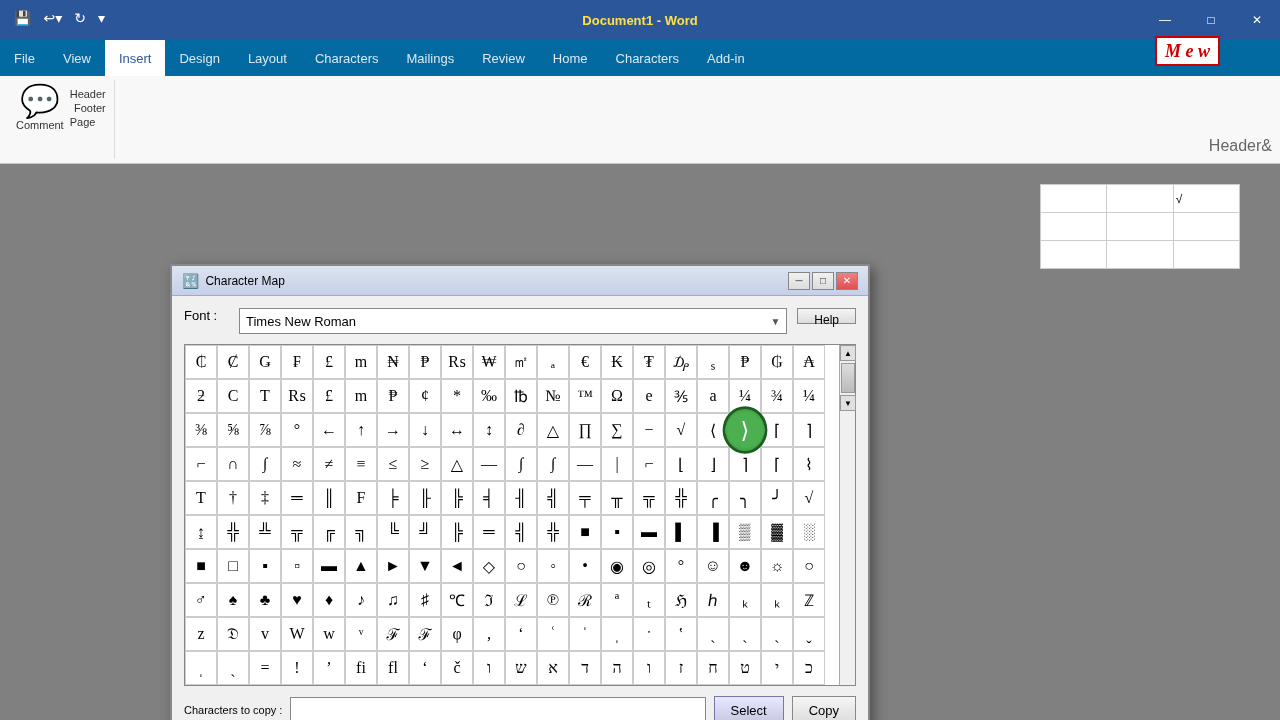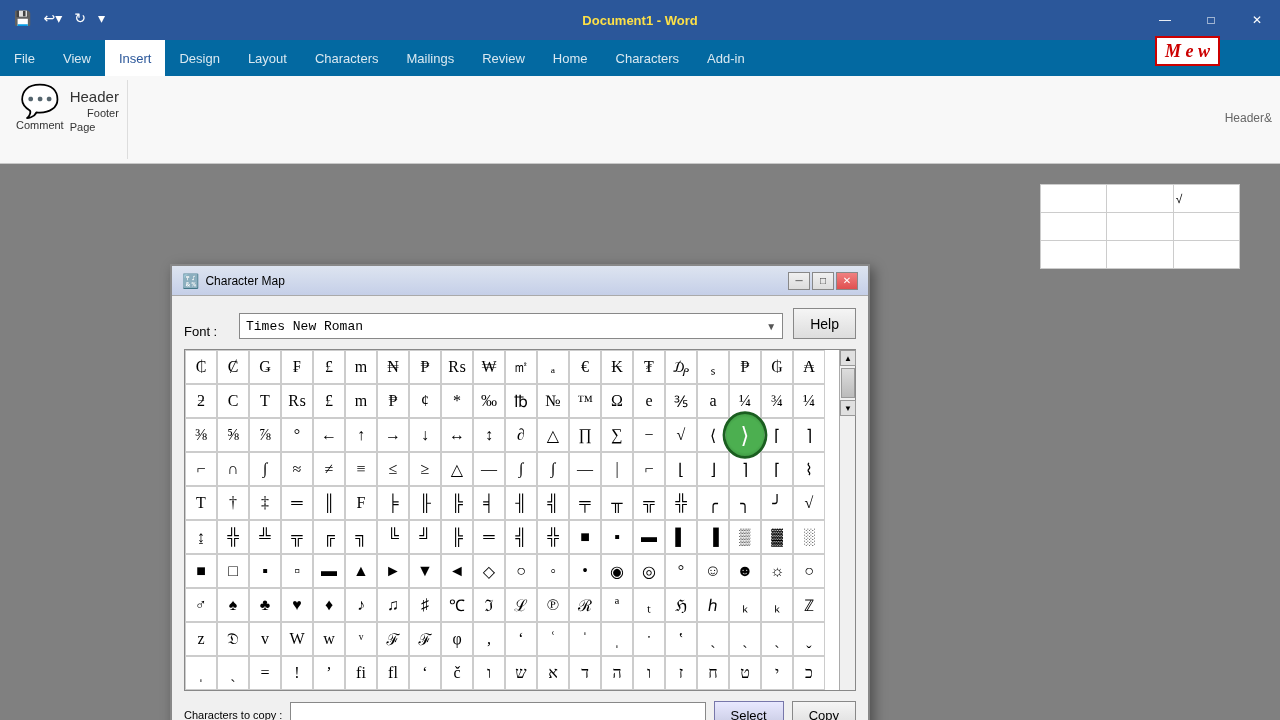--- a/index.html
+++ b/index.html
@@ -160,21 +160,21 @@
       color: white;
     }
 
     .dialog-body {
       padding: 12px;
     }
 
     
     .font-row {
       display: flex;
-      align-items: flex-end;
+      align-items: flex-start;
       margin-bottom: 10px;
       gap: 10px;
     }
     .font-label {
       font-size: 13px;
       color: #000;
       min-width: 45px;
     }
     .font-select {
       flex: 1;
@@ -183,33 +183,32 @@
       background: white;
       padding: 2px 6px;
       font-size: 13px;
       display: flex;
       align-items: center;
       justify-content: space-between;
       cursor: pointer;
     }
     .font-select-text {
       font-size: 13px;
-      font-family: Liberation Mono, monospace;
     }
     .font-select-arrow {
       font-size: 10px;
       color: #555;
     }
     .help-btn {
       padding: 4px 16px;
       background: linear-gradient(to bottom, #f5f5f5, #ddd);
       border: 1px solid #888;
-      font-size: 14px;
-      cursor: pointer;
-      height: 31px;
+      font-size: 12px;
+      cursor: pointer;
+      height: 16px;
     }
 
     
     .char-grid-container {
       position: relative;
       border: 1px solid #888;
       background: white;
     }
     .char-grid {
       display: grid;
@@ -380,28 +379,28 @@
 </div>
 
 <div class="ribbon-content">
 
   <div class="ribbon-group" style="flex-direction:row; align-items:flex-start; padding: 4px 8px;">
     <div style="display:flex; flex-direction:column; align-items:center; cursor:pointer;">
       <div style="font-size:32px; line-height:1.1;">💬</div>
       <div style="font-size:11px; color:#333;">Comment</div>
     </div>
     <div style="display:flex; flex-direction:column; margin-left:6px; margin-top:4px; gap:2px;">
-      <div style="font-size:15px; cursor:pointer; color:#333;">Header</div>
+      <div style="font-size:11px; cursor:pointer; color:#333;">Header</div>
       <div style="font-size:11px; cursor:pointer; color:#333;text-align:right;">Footer</div>
       <div style="font-size:11px; cursor:pointer; color:#333;">Page</div>
     </div>
   </div>
   <div style="flex:1;"></div>
 
-  <div style="display:flex; flex-direction:column; justify-content:center; padding-bottom:4px; font-size:12px; color:#666;">
+  <div style="display:flex; flex-direction:column; justify-content:flex-end; padding-bottom:4px; font-size:16px; color:#666;">
     <span>Header&amp;</span>
   </div>
 </div>
 
 <div class="doc-area">
 
   <div class="doc-table-area">
     <table class="doc-table">
       <tbody>
           <tr>

